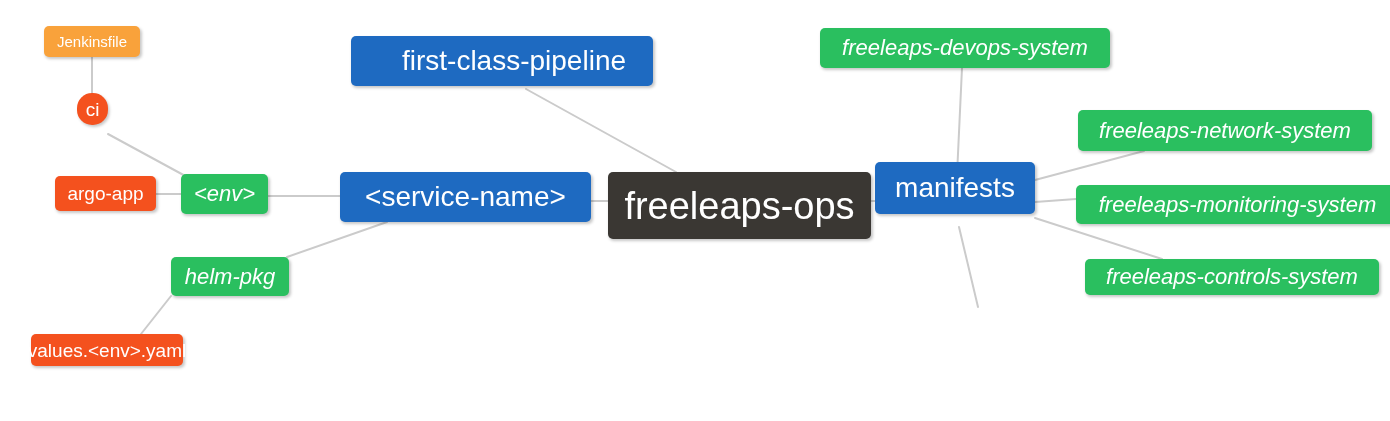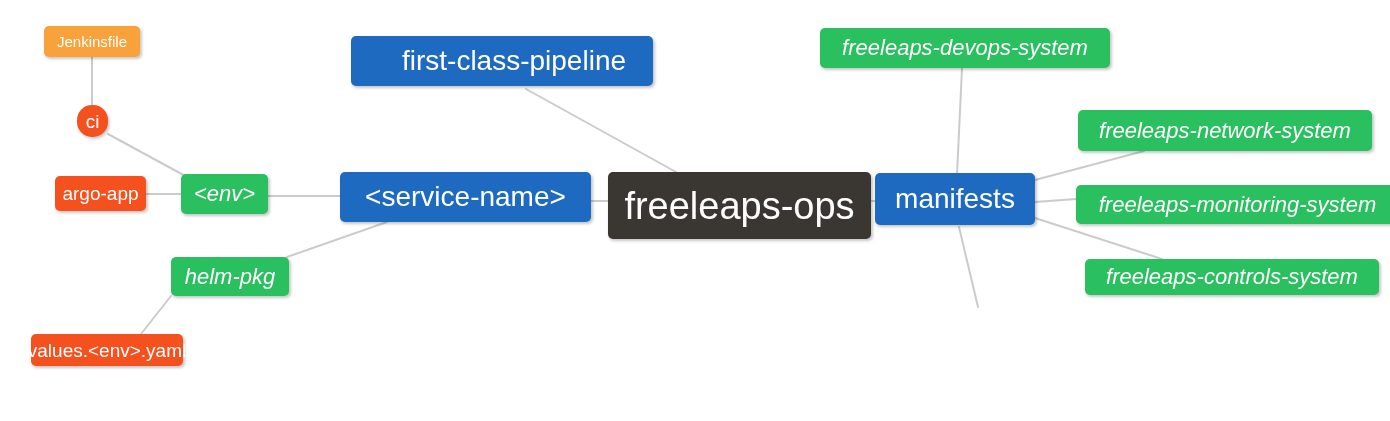--- a/index.html
+++ b/index.html
@@ -19,29 +19,29 @@
   .c-green{background:#2abf5f;}
   .c-orange{background:#f9a23b;}
   .c-red{background:#f4511e;}
   .lv-root{font-size:38px;}
   .lv2{font-size:28px;}
   .lv3{font-size:22px;font-style:italic;}
   .lv4{font-size:19px;}
   .lv5{font-size:15px;}
 
   #n-jenkinsfile{left:20px;top:26px;width:96px;height:31px;}
-  #n-ci{left:53px;top:105px;width:31px;height:32px;border-radius:15px;}
-  #n-argo-app{left:31px;top:176px;width:91px;height:35px;}
+  #n-ci{left:53px;top:93px;width:31px;height:32px;border-radius:15px;}
+  #n-argo-app{left:31px;top:176px;width:101px;height:35px;}
   #n-env{left:157px;top:174px;width:87px;height:40px;}
   #n-helm-pkg{left:147px;top:257px;width:118px;height:39px;}
   #n-values{left:7px;top:334px;width:152px;height:32px;}
   #n-first-class-pipeline{left:327px;top:36px;width:278px;height:50px;padding-left:24px;}
   #n-service-name{left:316px;top:172px;width:251px;height:50px;}
   #n-freeleaps-ops{left:584px;top:172px;width:263px;height:67px;}
-  #n-manifests{left:851px;top:173px;width:160px;height:52px;}
+  #n-manifests{left:851px;top:162px;width:160px;height:52px;}
   #n-devops{left:796px;top:28px;width:290px;height:40px;}
   #n-network{left:1054px;top:110px;width:294px;height:41px;}
   #n-monitoring{left:1052px;top:185px;width:323px;height:39px;}
   #n-controls{left:1061px;top:259px;width:294px;height:36px;}
   #n-storage{left:815px;top:307px;width:290px;height:39px;}
 </style>
 </head>
 <body>
 
 <div id="canvas">

